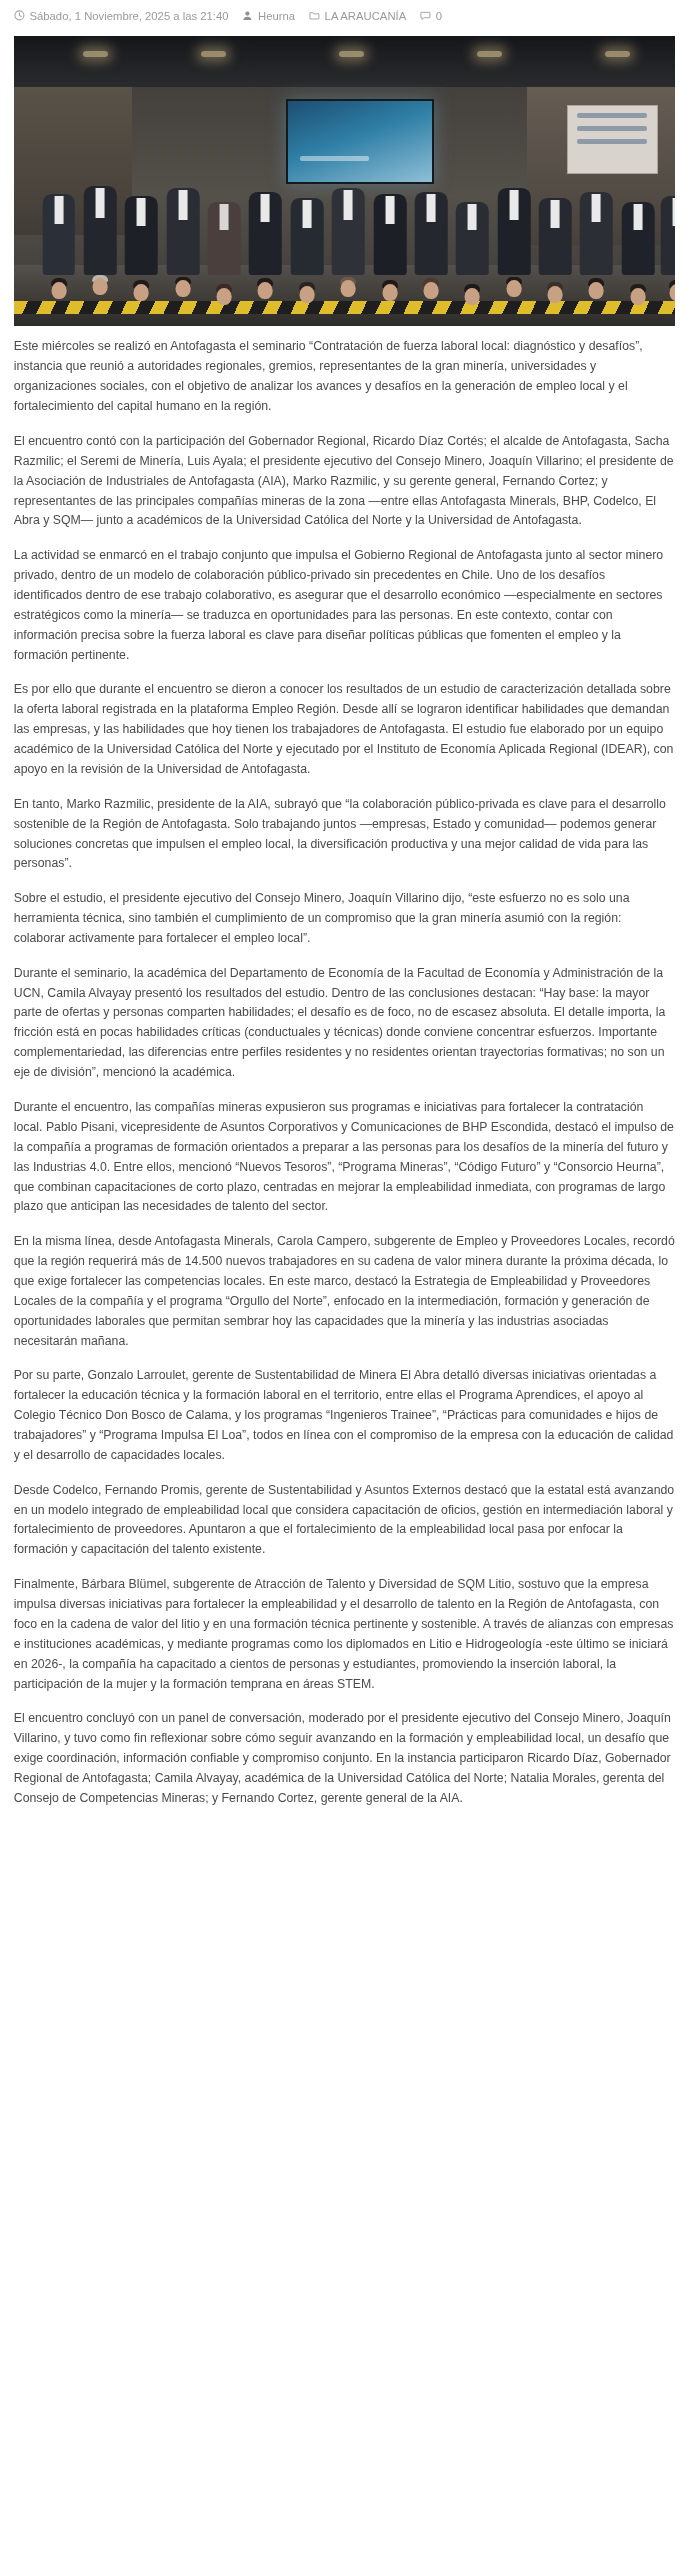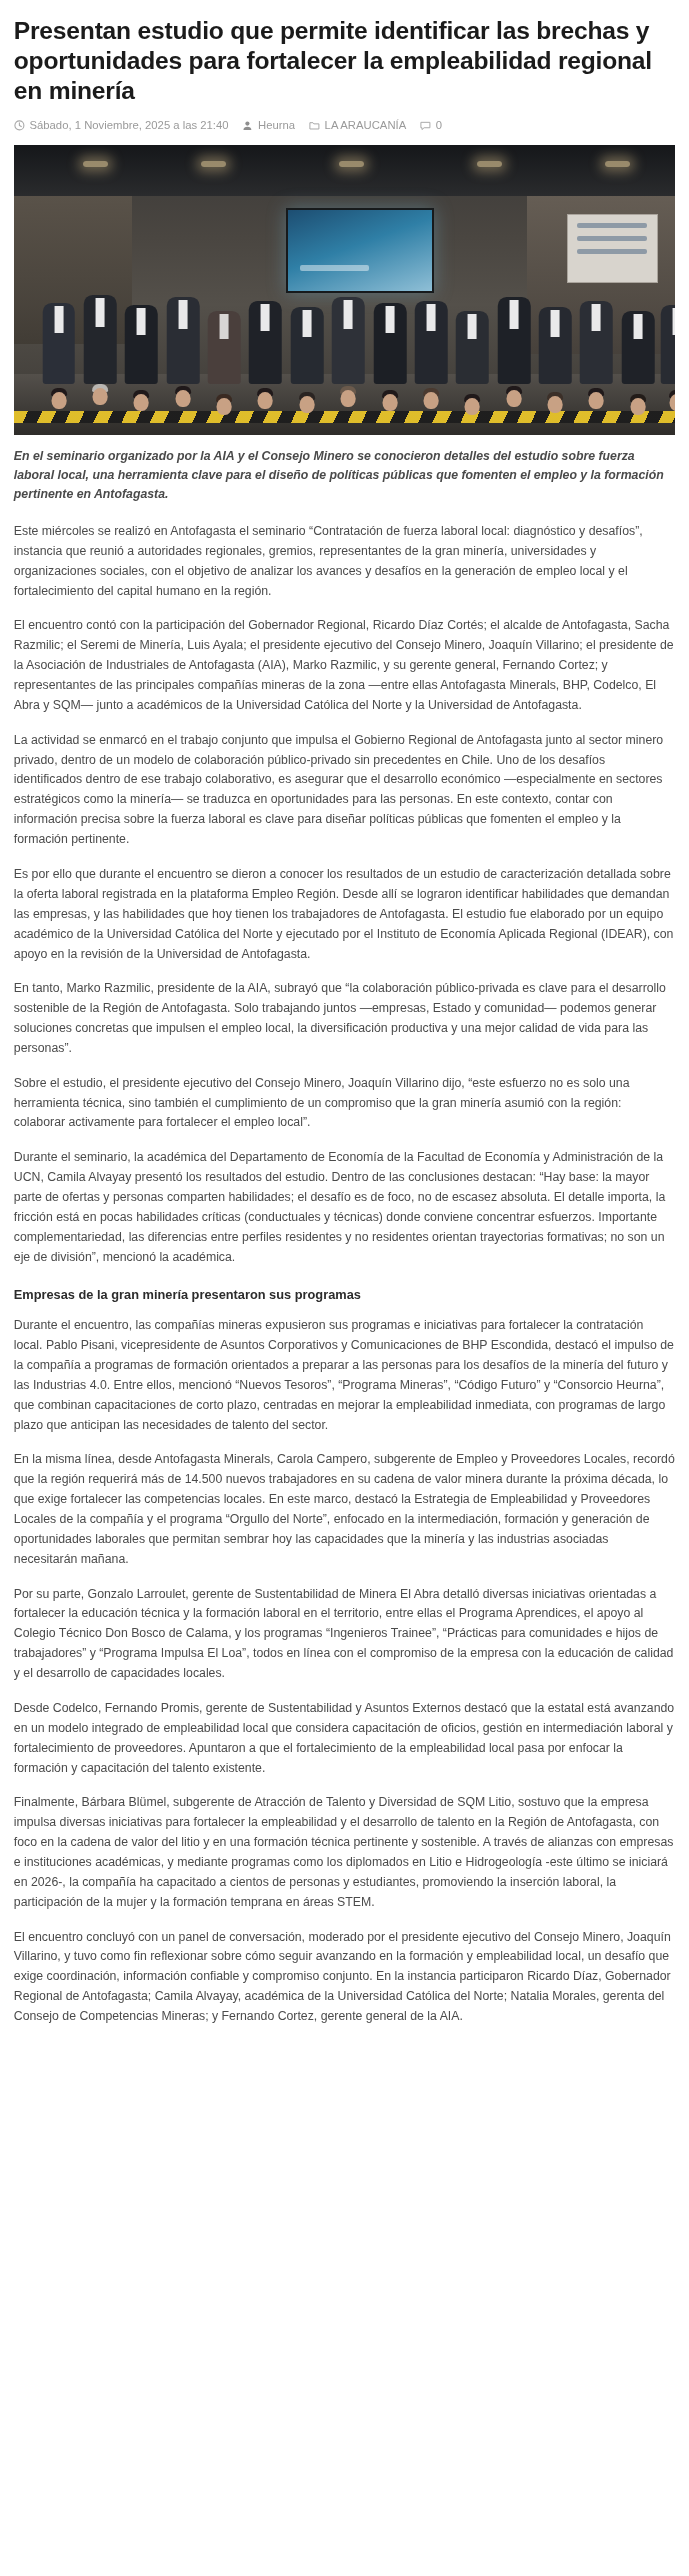--- a/index.html
+++ b/index.html
@@ -202,21 +202,20 @@
     font-weight: bold;
     color: #2c2c2c;
     margin: 19.7px 0 13.8px 0;
   }
 </style>
 </head>
 <body>
 
 <div class="page">
 
-  <h1 class="article-title">Presentan estudio que permite identificar las brechas y oportunidades para fortalecer la empleabilidad regional en minería</h1>
 
   <div class="meta-bar">
     <span class="meta-item">
       <span class="meta-icon">
         <svg viewBox="0 0 12 12" width="10.8" height="10.8">
             <circle cx="6" cy="6" r="5" fill="none" stroke="#a8a8a8" stroke-width="1.2"></circle>
             <path d="M6 3.2V6l2.1 1.3" fill="none" stroke="#a8a8a8" stroke-width="1.2" stroke-linecap="round"></path>
           </svg>
       </span>
       <span>Sábado, 1 Noviembre, 2025 a las 21:40</span>
@@ -361,31 +360,29 @@
         </div>
       <div class="person" style="left:638px;">
           <div class="hair" style="top:5.9px;"></div>
           <div class="head" style="top:9.8px;"></div>
           <div class="body" style="height:79px;background:#282b32;"></div>
           <div class="shirt" style="bottom:49px;height:27.6px;"></div>
         </div>
     </div>
   </div>
 
-  <p class="caption">En el seminario organizado por la AIA y el Consejo Minero se conocieron detalles del estudio sobre fuerza laboral local, una herramienta clave para el diseño de políticas públicas que fomenten el empleo y la formación pertinente en Antofagasta.</p>
 
   <p class="body-text">Este miércoles se realizó en Antofagasta el seminario “Contratación de fuerza laboral local: diagnóstico y desafíos”, instancia que reunió a autoridades regionales, gremios, representantes de la gran minería, universidades y organizaciones sociales, con el objetivo de analizar los avances y desafíos en la generación de empleo local y el fortalecimiento del capital humano en la región.</p>
   <p class="body-text">El encuentro contó con la participación del Gobernador Regional, Ricardo Díaz Cortés; el alcalde de Antofagasta, Sacha Razmilic; el Seremi de Minería, Luis Ayala; el presidente ejecutivo del Consejo Minero, Joaquín Villarino; el presidente de la Asociación de Industriales de Antofagasta (AIA), Marko Razmilic, y su gerente general, Fernando Cortez; y representantes de las principales compañías mineras de la zona —entre ellas Antofagasta Minerals, BHP, Codelco, El Abra y SQM— junto a académicos de la Universidad Católica del Norte y la Universidad de Antofagasta.</p>
   <p class="body-text">La actividad se enmarcó en el trabajo conjunto que impulsa el Gobierno Regional de Antofagasta junto al sector minero privado, dentro de un modelo de colaboración público-privado sin precedentes en Chile. Uno de los desafíos identificados dentro de ese trabajo colaborativo, es asegurar que el desarrollo económico —especialmente en sectores estratégicos como la minería— se traduzca en oportunidades para las personas. En este contexto, contar con información precisa sobre la fuerza laboral es clave para diseñar políticas públicas que fomenten el empleo y la formación pertinente.</p>
   <p class="body-text">Es por ello que durante el encuentro se dieron a conocer los resultados de un estudio de caracterización detallada sobre la oferta laboral registrada en la plataforma Empleo Región. Desde allí se lograron identificar habilidades que demandan las empresas, y las habilidades que hoy tienen los trabajadores de Antofagasta. El estudio fue elaborado por un equipo académico de la Universidad Católica del Norte y ejecutado por el Instituto de Economía Aplicada Regional (IDEAR), con apoyo en la revisión de la Universidad de Antofagasta.</p>
   <p class="body-text">En tanto, Marko Razmilic, presidente de la AIA, subrayó que “la colaboración público-privada es clave para el desarrollo sostenible de la Región de Antofagasta. Solo trabajando juntos —empresas, Estado y comunidad— podemos generar soluciones concretas que impulsen el empleo local, la diversificación productiva y una mejor calidad de vida para las personas”.</p>
   <p class="body-text">Sobre el estudio, el presidente ejecutivo del Consejo Minero, Joaquín Villarino dijo, “este esfuerzo no es solo una herramienta técnica, sino también el cumplimiento de un compromiso que la gran minería asumió con la región: colaborar activamente para fortalecer el empleo local”.</p>
   <p class="body-text">Durante el seminario, la académica del Departamento de Economía de la Facultad de Economía y Administración de la UCN, Camila Alvayay presentó los resultados del estudio. Dentro de las conclusiones destacan: “Hay base: la mayor parte de ofertas y personas comparten habilidades; el desafío es de foco, no de escasez absoluta. El detalle importa, la fricción está en pocas habilidades críticas (conductuales y técnicas) donde conviene concentrar esfuerzos. Importante complementariedad, las diferencias entre perfiles residentes y no residentes orientan trayectorias formativas; no son un eje de división”, mencionó la académica.</p>
 
-  <h2 class="subhead">Empresas de la gran minería presentaron sus programas</h2>
 
   <p class="body-text">Durante el encuentro, las compañías mineras expusieron sus programas e iniciativas para fortalecer la contratación local. Pablo Pisani, vicepresidente de Asuntos Corporativos y Comunicaciones de BHP Escondida, destacó el impulso de la compañía a programas de formación orientados a preparar a las personas para los desafíos de la minería del futuro y las Industrias 4.0. Entre ellos, mencionó “Nuevos Tesoros”, “Programa Mineras”, “Código Futuro” y “Consorcio Heurna”, que combinan capacitaciones de corto plazo, centradas en mejorar la empleabilidad inmediata, con programas de largo plazo que anticipan las necesidades de talento del sector.</p>
   <p class="body-text">En la misma línea, desde Antofagasta Minerals, Carola Campero, subgerente de Empleo y Proveedores Locales, recordó que la región requerirá más de 14.500 nuevos trabajadores en su cadena de valor minera durante la próxima década, lo que exige fortalecer las competencias locales. En este marco, destacó la Estrategia de Empleabilidad y Proveedores Locales de la compañía y el programa “Orgullo del Norte”, enfocado en la intermediación, formación y generación de oportunidades laborales que permitan sembrar hoy las capacidades que la minería y las industrias asociadas necesitarán mañana.</p>
   <p class="body-text">Por su parte, Gonzalo Larroulet, gerente de Sustentabilidad de Minera El Abra detalló diversas iniciativas orientadas a fortalecer la educación técnica y la formación laboral en el territorio, entre ellas el Programa Aprendices, el apoyo al Colegio Técnico Don Bosco de Calama, y los programas “Ingenieros Trainee”, “Prácticas para comunidades e hijos de trabajadores” y “Programa Impulsa El Loa”, todos en línea con el compromiso de la empresa con la educación de calidad y el desarrollo de capacidades locales.</p>
   <p class="body-text">Desde Codelco, Fernando Promis, gerente de Sustentabilidad y Asuntos Externos destacó que la estatal está avanzando en un modelo integrado de empleabilidad local que considera capacitación de oficios, gestión en intermediación laboral y fortalecimiento de proveedores. Apuntaron a que el fortalecimiento de la empleabilidad local pasa por enfocar la formación y capacitación del talento existente.</p>
   <p class="body-text">Finalmente, Bárbara Blümel, subgerente de Atracción de Talento y Diversidad de SQM Litio, sostuvo que la empresa impulsa diversas iniciativas para fortalecer la empleabilidad y el desarrollo de talento en la Región de Antofagasta, con foco en la cadena de valor del litio y en una formación técnica pertinente y sostenible. A través de alianzas con empresas e instituciones académicas, y mediante programas como los diplomados en Litio e Hidrogeología -este último se iniciará en 2026-, la compañía ha capacitado a cientos de personas y estudiantes, promoviendo la inserción laboral, la participación de la mujer y la formación temprana en áreas STEM.</p>
   <p class="body-text">El encuentro concluyó con un panel de conversación, moderado por el presidente ejecutivo del Consejo Minero, Joaquín Villarino, y tuvo como fin reflexionar sobre cómo seguir avanzando en la formación y empleabilidad local, un desafío que exige coordinación, información confiable y compromiso conjunto. En la instancia participaron Ricardo Díaz, Gobernador Regional de Antofagasta; Camila Alvayay, académica de la Universidad Católica del Norte; Natalia Morales, gerenta del Consejo de Competencias Mineras; y Fernando Cortez, gerente general de la AIA.</p>
 
 </div>
 

